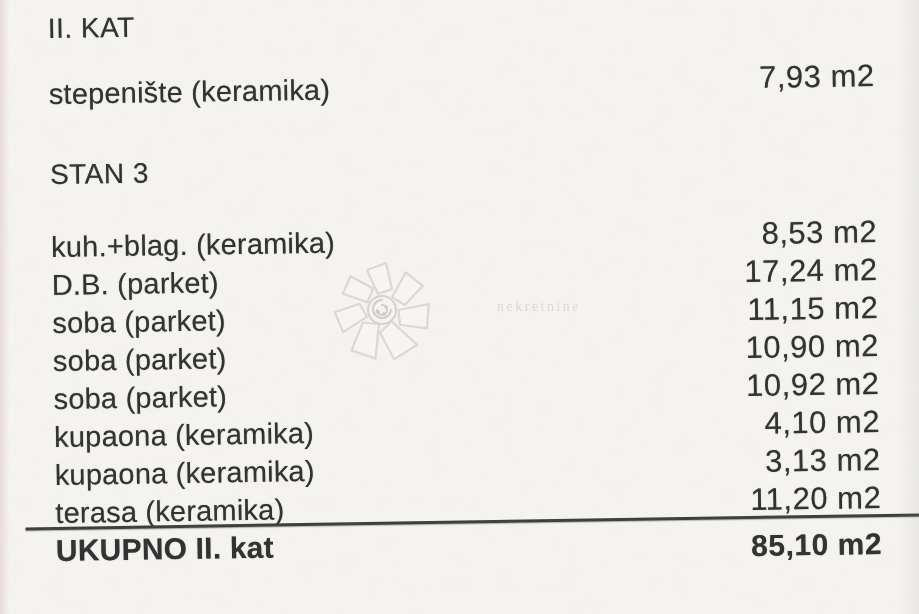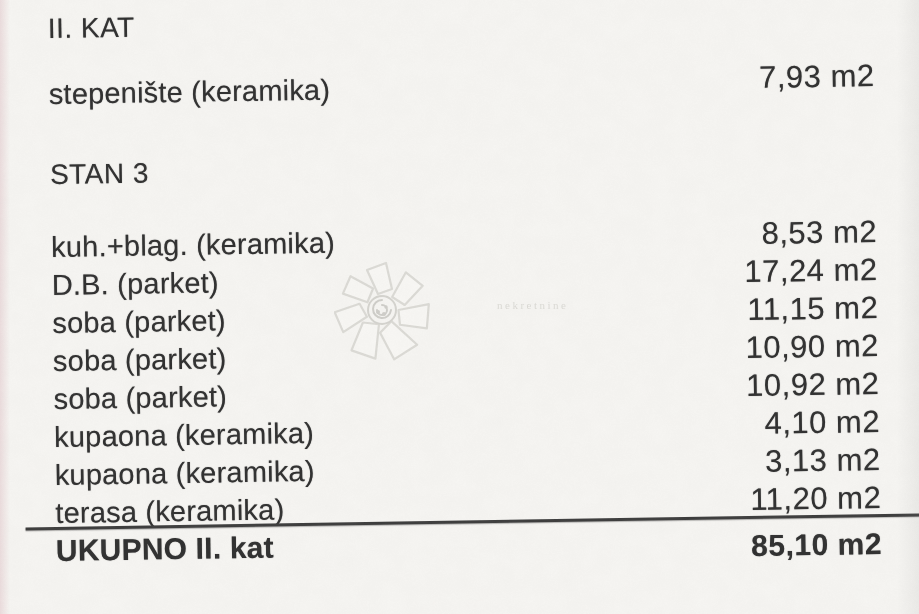--- a/index.html
+++ b/index.html
@@ -121,21 +121,21 @@
     font-size: 46px;
     line-height: 48px;
     letter-spacing: 3px;
     color: #e7e6e2;
     text-shadow: none;
   }
   .wm-tagline {
     position: absolute;
     left: 163px; top: 43px;
     font-family: "Liberation Serif", "DejaVu Serif", serif;
-    font-size: 11px;
+    font-size: 14px;
     letter-spacing: 2.5px;
     color: #dbdad5;
     text-shadow: none;
   }
 </style>
 </head>
 <body>
 
 <div class="page">
 

